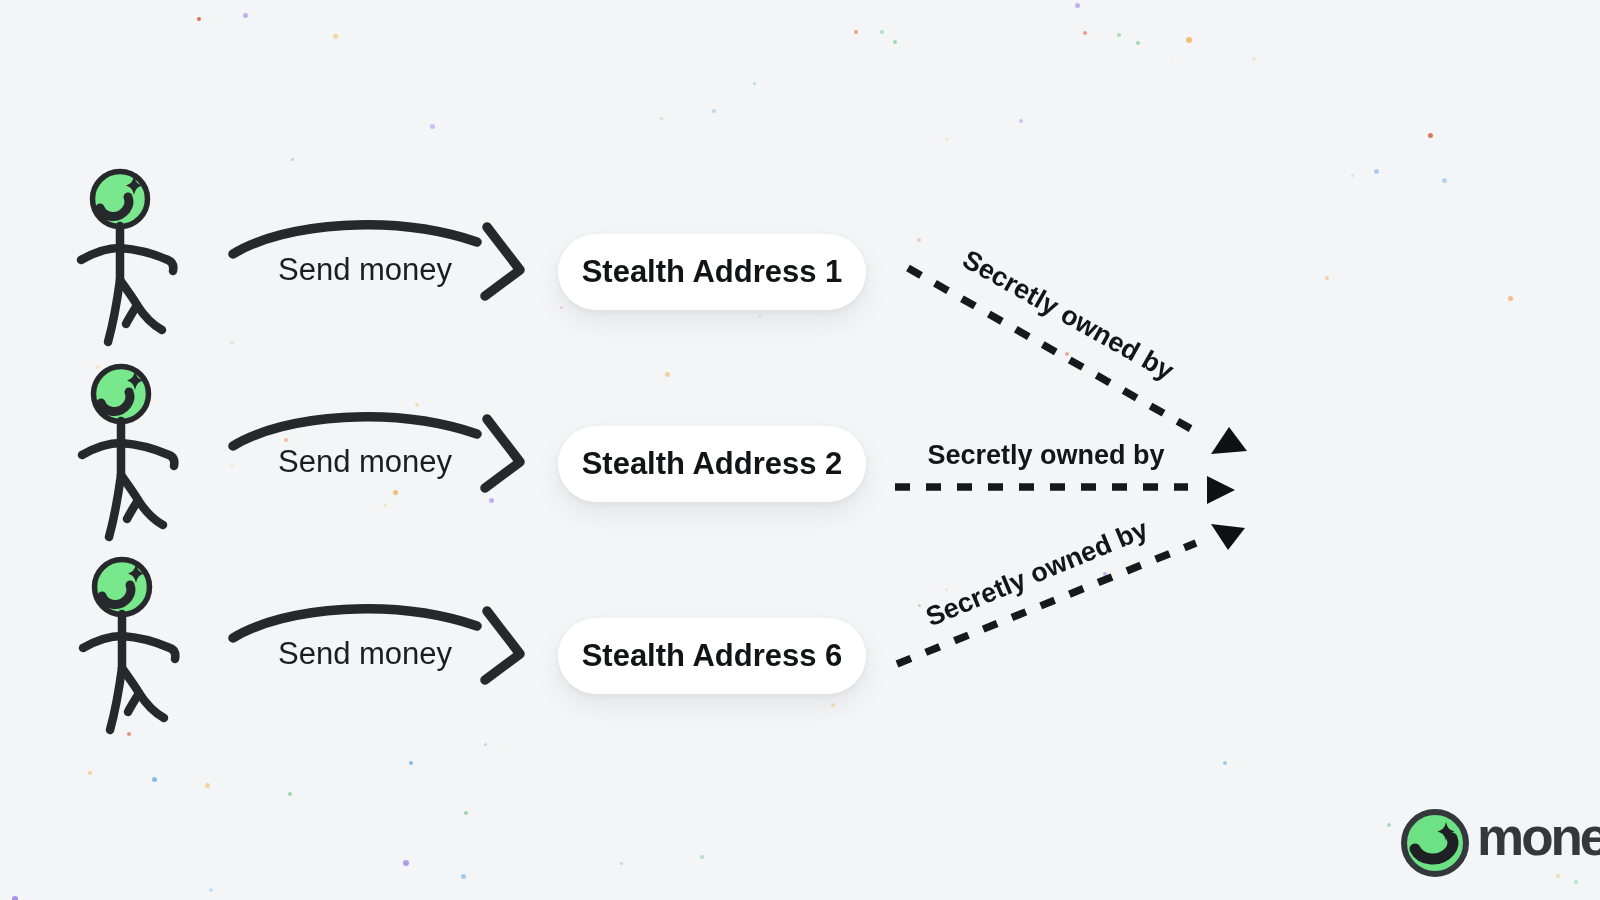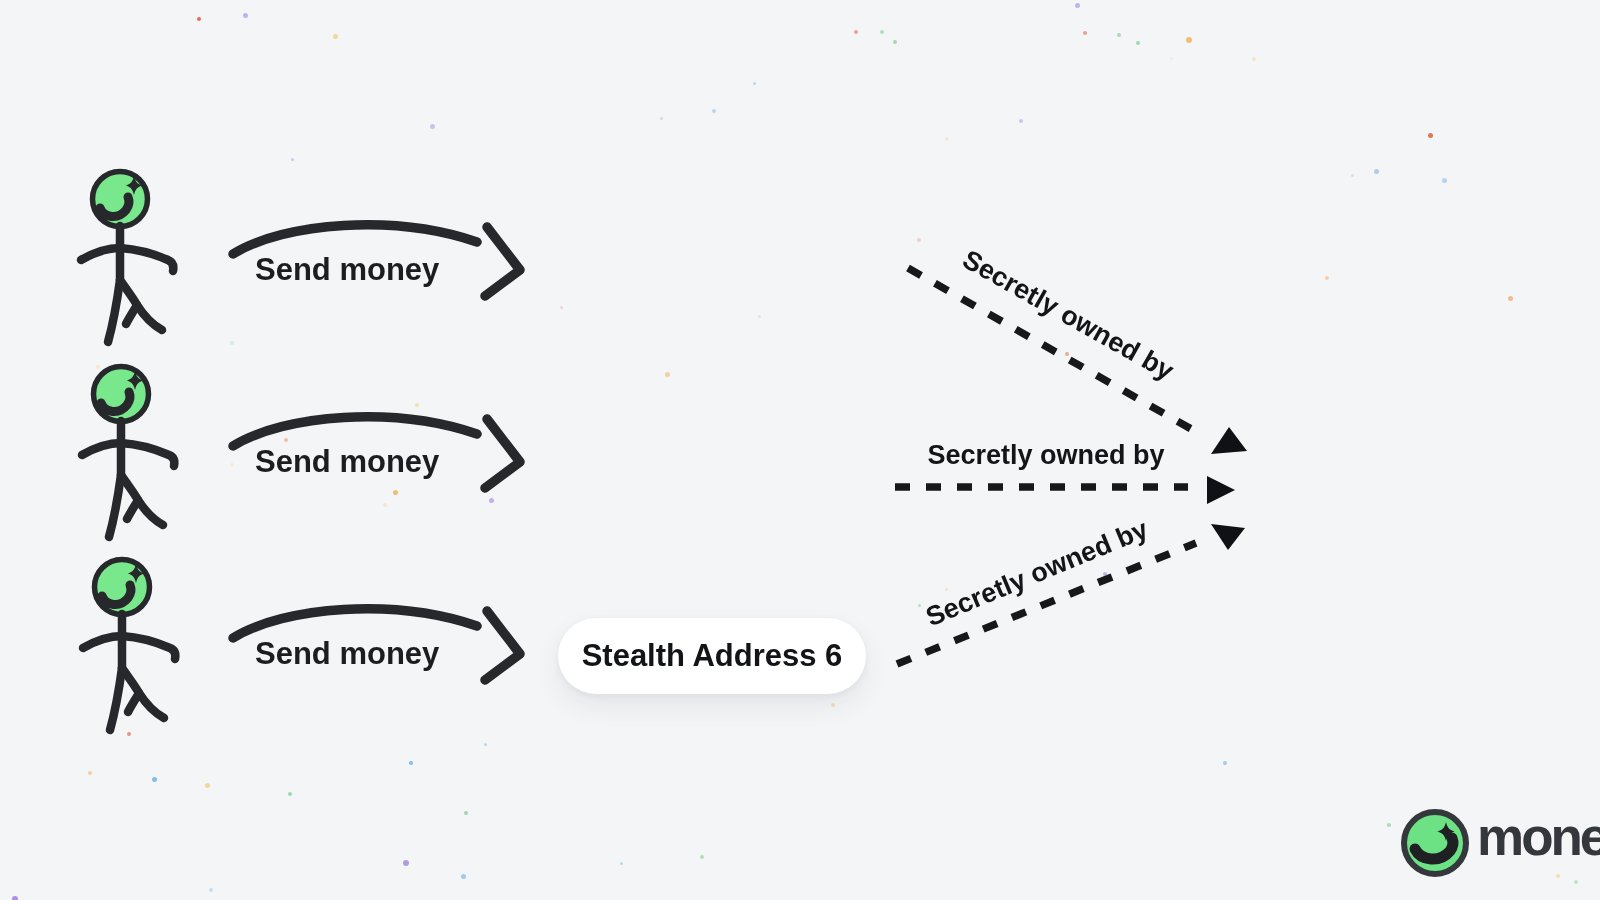--- a/index.html
+++ b/index.html
@@ -9,22 +9,22 @@
   *{margin:0;padding:0;box-sizing:border-box;}
   html,body{background:#e9eaee;}
   body{font-family:"Liberation Sans",sans-serif;}
   .canvas{position:relative;width:1600px;height:900px;margin:0 auto;
     background:var(--bg);overflow:hidden;}
   .dot{position:absolute;border-radius:50%;opacity:.85;}
   .title{position:absolute;left:0;right:0;top:40px;text-align:center;
     font-size:45px;font-weight:700;letter-spacing:-1px;color:var(--ink);}
   .figure{position:absolute;width:170px;height:186px;}
   .sendArrow{position:absolute;width:310px;height:95px;}
-  .sendLabel{position:absolute;width:220px;
-    font-size:31px;font-weight:700;color:var(--ink);}
+  .sendLabel{position:absolute;width:220px;text-align:center;
+    font-size:31px;font-weight:400;color:var(--ink);}
   .addrBox{position:absolute;width:308px;height:76px;background:var(--box_bg);
     border-radius:38px;box-shadow:0 12px 26px rgba(40,45,60,.08),0 2px 6px rgba(40,45,60,.05);
     display:flex;align-items:center;justify-content:center;
     font-size:31px;font-weight:700;color:#131417;}
   .ownerBox{position:absolute;left:1267px;top:425px;width:245px;height:80px;
     background:var(--box_bg);border-radius:40px;
     box-shadow:0 12px 26px rgba(40,45,60,.08),0 2px 6px rgba(40,45,60,.05);
     display:flex;align-items:center;justify-content:center;
     font-size:31px;font-weight:700;color:#131417;}
   .ownedLabel{position:absolute;width:280px;text-align:center;
@@ -140,20 +140,22 @@
       <use href="#sendArrow"></use>
     </svg>
   <svg class="sendArrow" style="left:225px;top:594px">
       <use href="#sendArrow"></use>
     </svg>
 
   <div class="sendLabel" style="left:255px;top:252px">Send money</div>
   <div class="sendLabel" style="left:255px;top:444px">Send money</div>
   <div class="sendLabel" style="left:255px;top:636px">Send money</div>
 
+  <div class="addrBox" style="left:558px;top:234px">Stealth Address 1</div>
+  <div class="addrBox" style="left:558px;top:426px">Stealth Address 2</div>
   <div class="addrBox" style="left:558px;top:618px">Stealth Address 6</div>
 
   <svg class="overlay" width="1600" height="900">
     <g stroke="#17181a" stroke-width="7.5" stroke-dasharray="15 16" fill="none">
       <path d="M908 268 L1200 434"></path>
       <path d="M895 487 L1188 487"></path>
       <path d="M897 664 L1196 543"></path>
     </g>
     <g fill="#101114">
       <polygon points="1229,427 1211,454 1247,451"></polygon>

